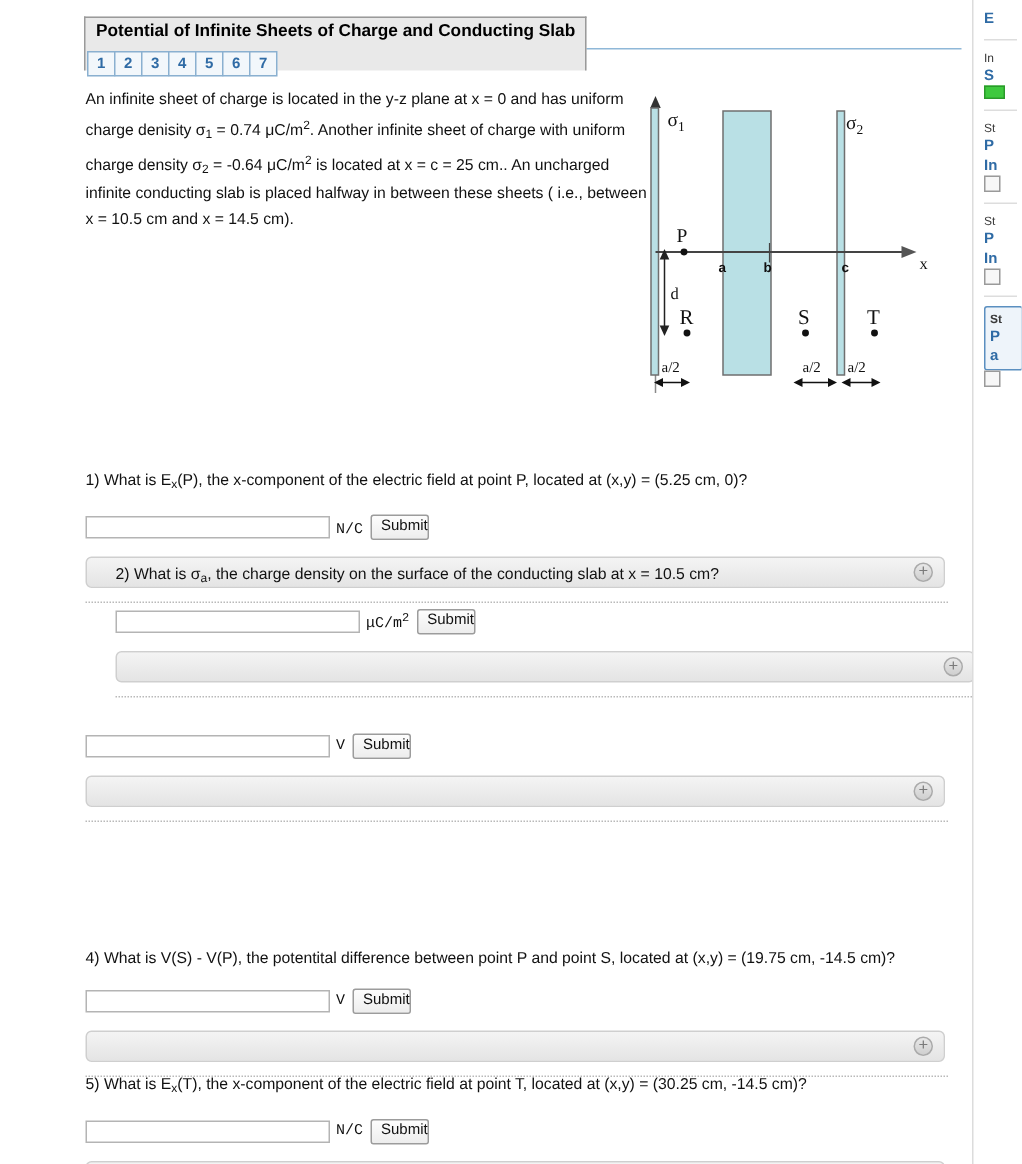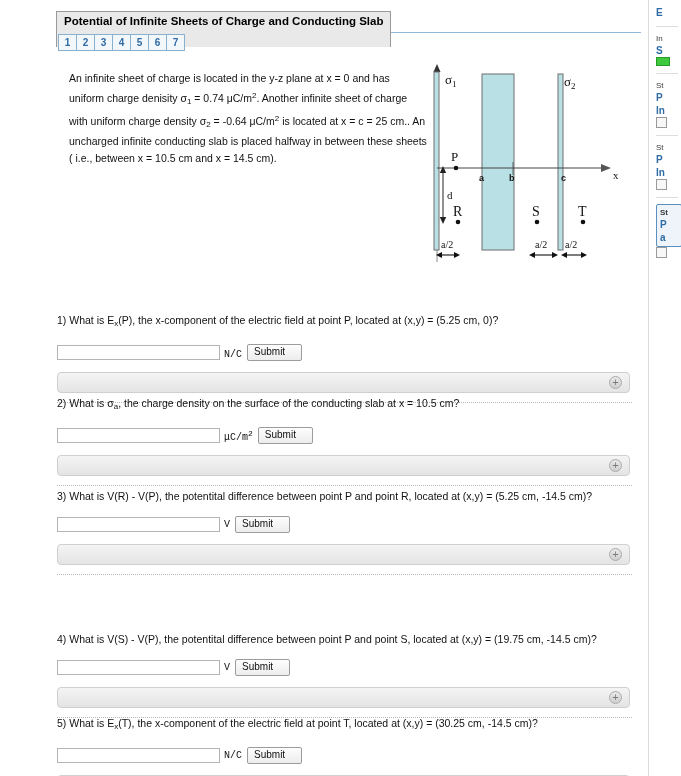--- a/index.html
+++ b/index.html
@@ -53,21 +53,21 @@
     display:flex;align-items:center;justify-content:center;
     margin-right:-1px;
     cursor:pointer;
   }
 
   
   .statement{
     position:absolute;left:57px;top:58px;width:382px;
     font-size:10.5px;line-height:17px;color:#111;
   }
-  .statement p{margin:12px;}
+  .statement p{margin:0;}
   sub{font-size:8px;vertical-align:-2px;}
   sup{font-size:8px;vertical-align:4px;}
 
   
   .figure{
     position:absolute;left:425px;top:62px;width:215px;height:205px;
   }
   .fig-svg{display:block;}
 
   
@@ -89,21 +89,21 @@
     white-space:nowrap;
     font-family:Liberation Mono, monospace;
   }
   .submit-btn{
     border:1px solid #9c9c9c;
     background:linear-gradient(#fdfdfd,#ededed);
     border-radius:2px;
     font-family:"Liberation Sans", sans-serif;
     font-size:10px;
     color:#111;
-    padding:1px 16px 2px 6px;
+    padding:1px 0 2px 6px;
     height:17px;
     cursor:pointer;
     line-height:12px;
   }
   .expand-bar{
     margin-top:11px;
     height:21px;
     border:1px solid #cfcfcf;
     border-radius:4px;
     background:linear-gradient(#f4f4f4,#e4e4e4);
@@ -236,35 +236,34 @@
         <input class="ans-input" type="text" value="" style="">
         <span class="unit"><span>N/C</span><sup></sup></span>
         <button class="submit-btn">Submit</button>
       </div>
       <div class="expand-bar">
         <div class="plus-circle">+</div>
       </div>
       <div class="dotted-sep"></div>
     </div>
 
-    <div class="q-block" style="top:396px;">
+    <div class="q-block" style="top:376px;margin-left:20px;">
       <p class="q-text"><span>2) What is σ</span><sub>a</sub><span>, the charge density on the surface of the conducting slab at x = 10.5 cm?</span></p>
       <div class="q-row">
         <input class="ans-input" type="text" value="" style="">
         <span class="unit"><span>μC/m</span><sup>2</sup></span>
         <button class="submit-btn">Submit</button>
       </div>
       <div class="expand-bar">
         <div class="plus-circle">+</div>
       </div>
       <div class="dotted-sep"></div>
     </div>
 
     <div class="q-block" style="top:489px;">
-      <p class="q-text"><span>3) What is V(R) - V(P), the potentital difference between point P and point R, located at (x,y) = (5.25 cm, -14.5 cm)?</span></p>
       <div class="q-row">
         <input class="ans-input" type="text" value="" style="">
         <span class="unit"><span>V</span></span>
         <button class="submit-btn">Submit</button>
       </div>
       <div class="expand-bar">
         <div class="plus-circle">+</div>
       </div>
       <div class="dotted-sep"></div>
     </div>

